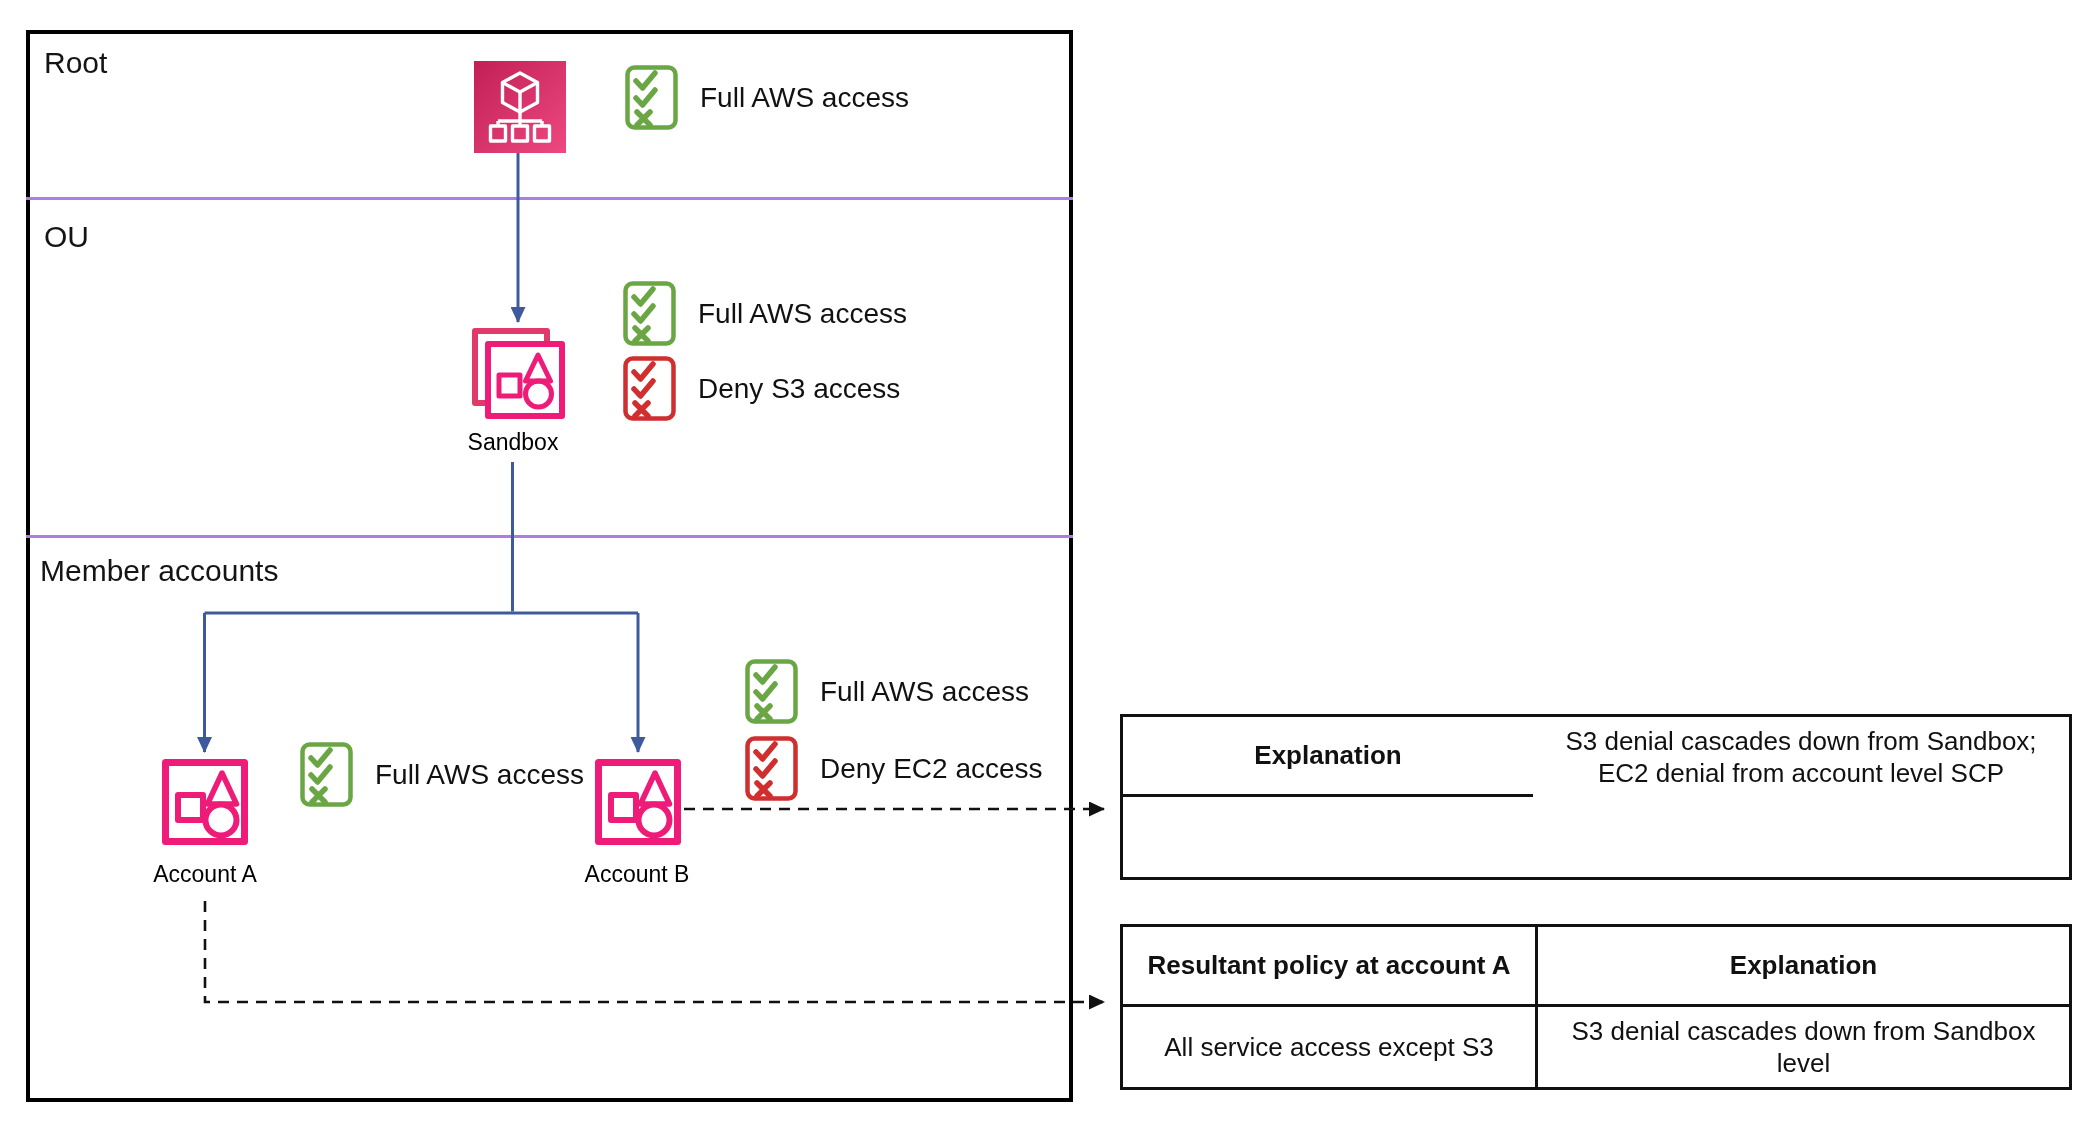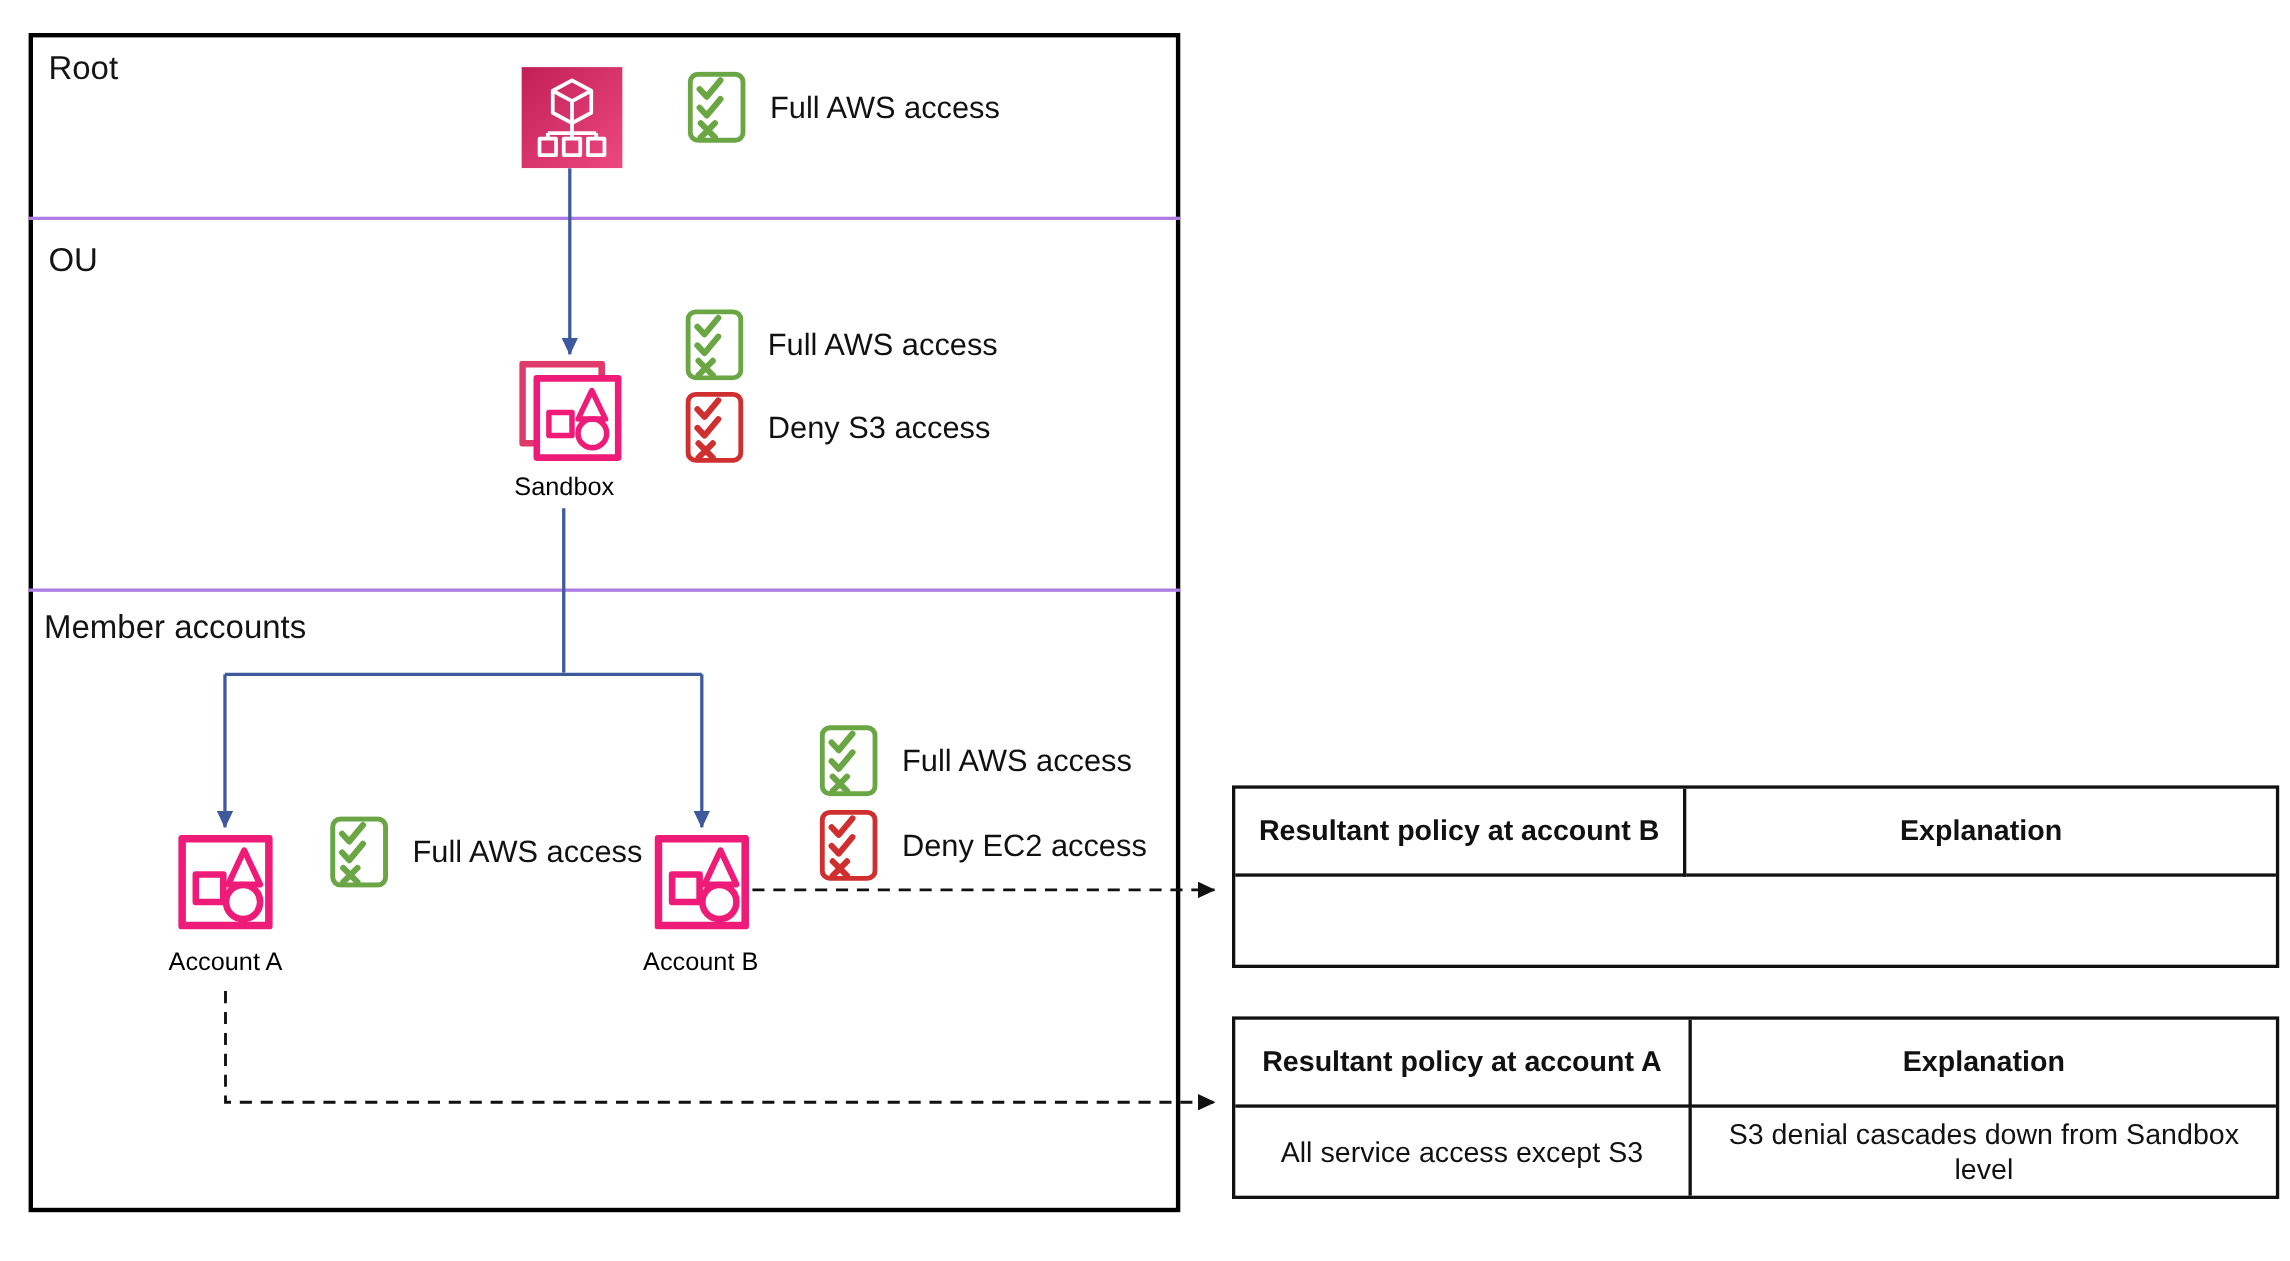--- a/index.html
+++ b/index.html
@@ -214,22 +214,22 @@
           <path d="M11 16 L17.5 23 L30 8" stroke-width="5.5"></path>
           <path d="M11 33 L17.5 40 L30 25" stroke-width="5.5"></path>
           <path d="M12 47 L25 60 M25 47 L12 60" stroke-width="5.5"></path>
         </g>
       </svg>
     </span>
     <span class="policy-label">Deny EC2 access</span>
   </div>
 
   <div class="policy-table table-b">
-    <div class="cell hdr col1 row1">Resultant policy at account B</div>
     <div class="cell hdr row1">Explanation</div>
+    <div class="cell">S3 denial cascades down from Sandbox; EC2 denial from account level SCP</div>
   </div>
 
   <div class="policy-table table-a">
     <div class="cell hdr col1 row1">Resultant policy at account A</div>
     <div class="cell hdr row1">Explanation</div>
     <div class="cell col1">All service access except S3</div>
     <div class="cell">S3 denial cascades down from Sandbox level</div>
   </div>
 
 </div>

